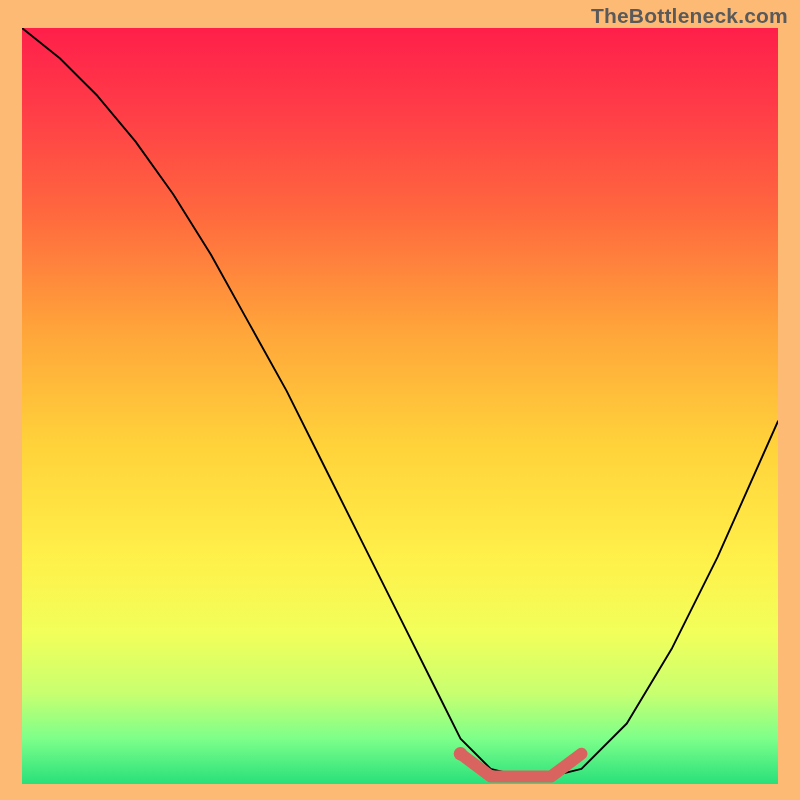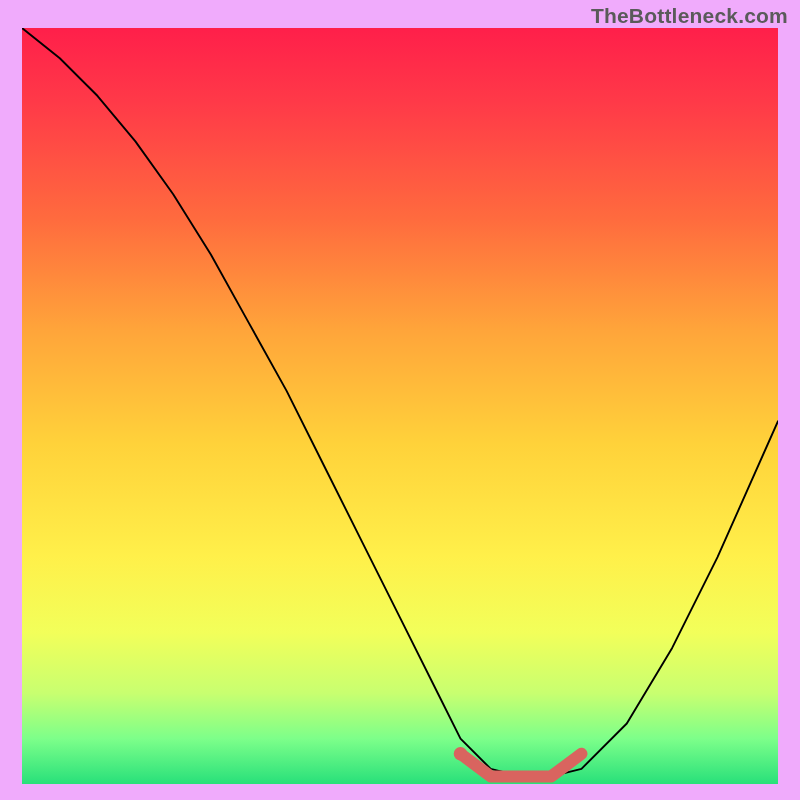--- a/index.html
+++ b/index.html
@@ -8,21 +8,21 @@
     background: #000;
     width: 800px;
     height: 800px;
     overflow: hidden;
     font-family: Arial, Helvetica, sans-serif;
   }
   .stage {
     position: relative;
     width: 800px;
     height: 800px;
-    background: #f0abfc;
+    background: #fdba74;
   }
   .watermark {
     position: absolute;
     top: 4px;
     right: 12px;
     color: #5a5a5a;
     font-size: 21px;
     font-weight: 600;
     letter-spacing: 0.2px;
     z-index: 5;

